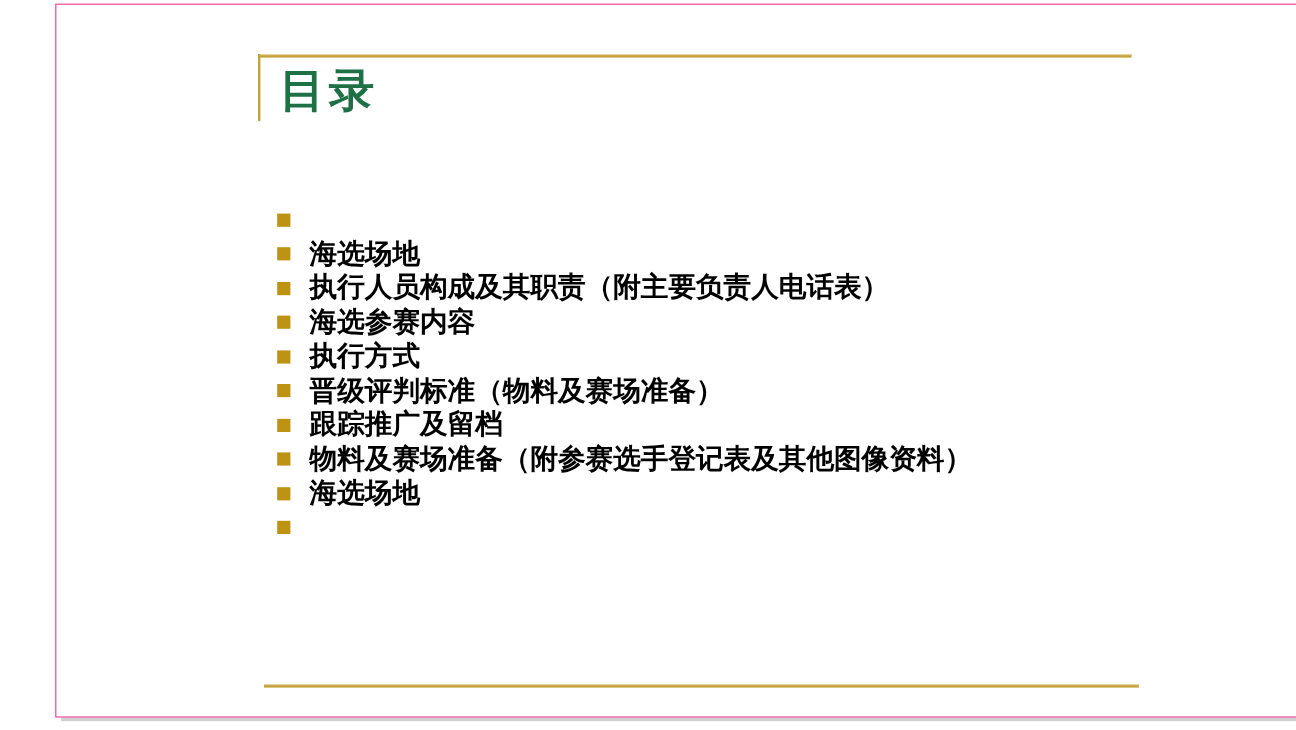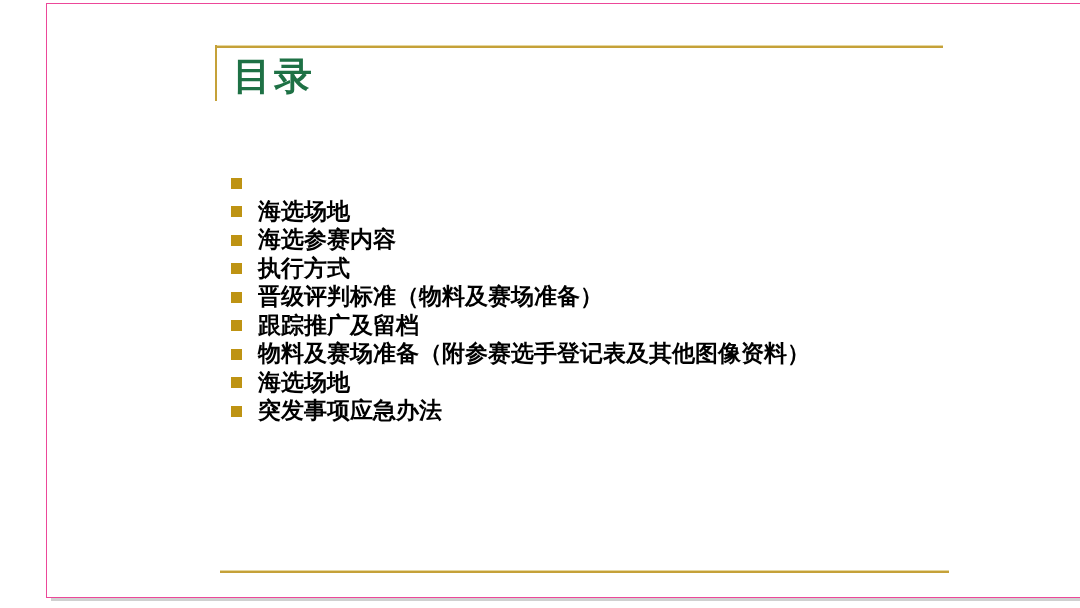--- a/index.html
+++ b/index.html
@@ -100,20 +100,24 @@
   <div class="toc-list">
     <div class="toc-item">
       <span class="bullet"></span>
     </div>
     <div class="toc-item">
       <span class="bullet"></span>
       <span class="toc-label">海选场地</span>
     </div>
     <div class="toc-item">
       <span class="bullet"></span>
+      <span class="toc-label">执行人员构成及其职责（附主要负责人电话表）</span>
+    </div>
+    <div class="toc-item">
+      <span class="bullet"></span>
       <span class="toc-label">海选参赛内容</span>
     </div>
     <div class="toc-item">
       <span class="bullet"></span>
       <span class="toc-label">执行方式</span>
     </div>
     <div class="toc-item">
       <span class="bullet"></span>
       <span class="toc-label">晋级评判标准（物料及赛场准备）</span>
     </div>
@@ -124,19 +128,18 @@
     <div class="toc-item">
       <span class="bullet"></span>
       <span class="toc-label">物料及赛场准备（附参赛选手登记表及其他图像资料）</span>
     </div>
     <div class="toc-item">
       <span class="bullet"></span>
       <span class="toc-label">海选场地</span>
     </div>
     <div class="toc-item">
       <span class="bullet"></span>
-      <span class="toc-label">突发事项应急办法</span>
     </div>
   </div>
 
   <div class="accent-bottom"></div>
 
 </div>
 
 </body></html>

